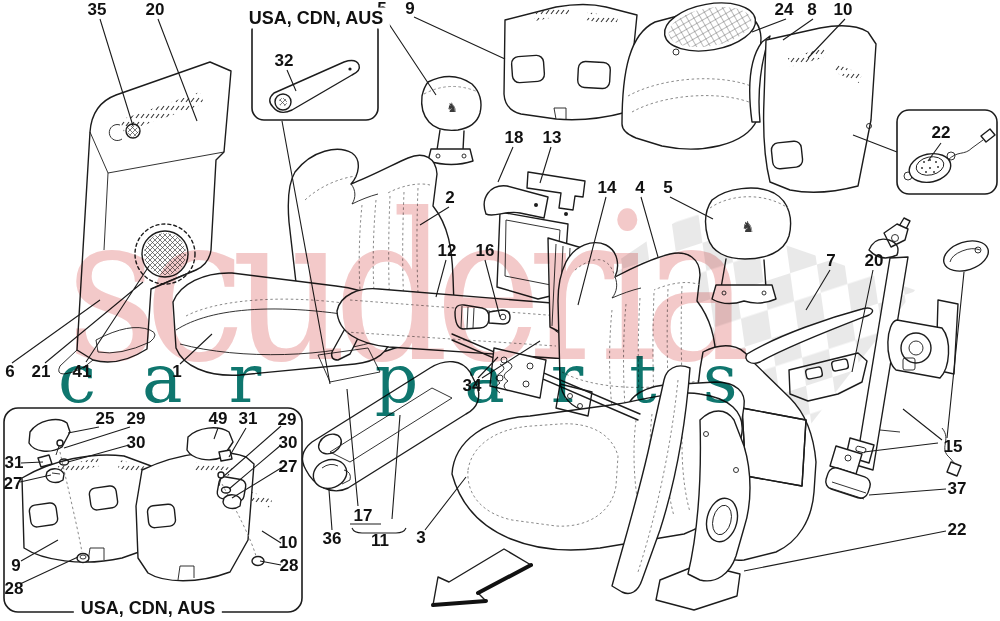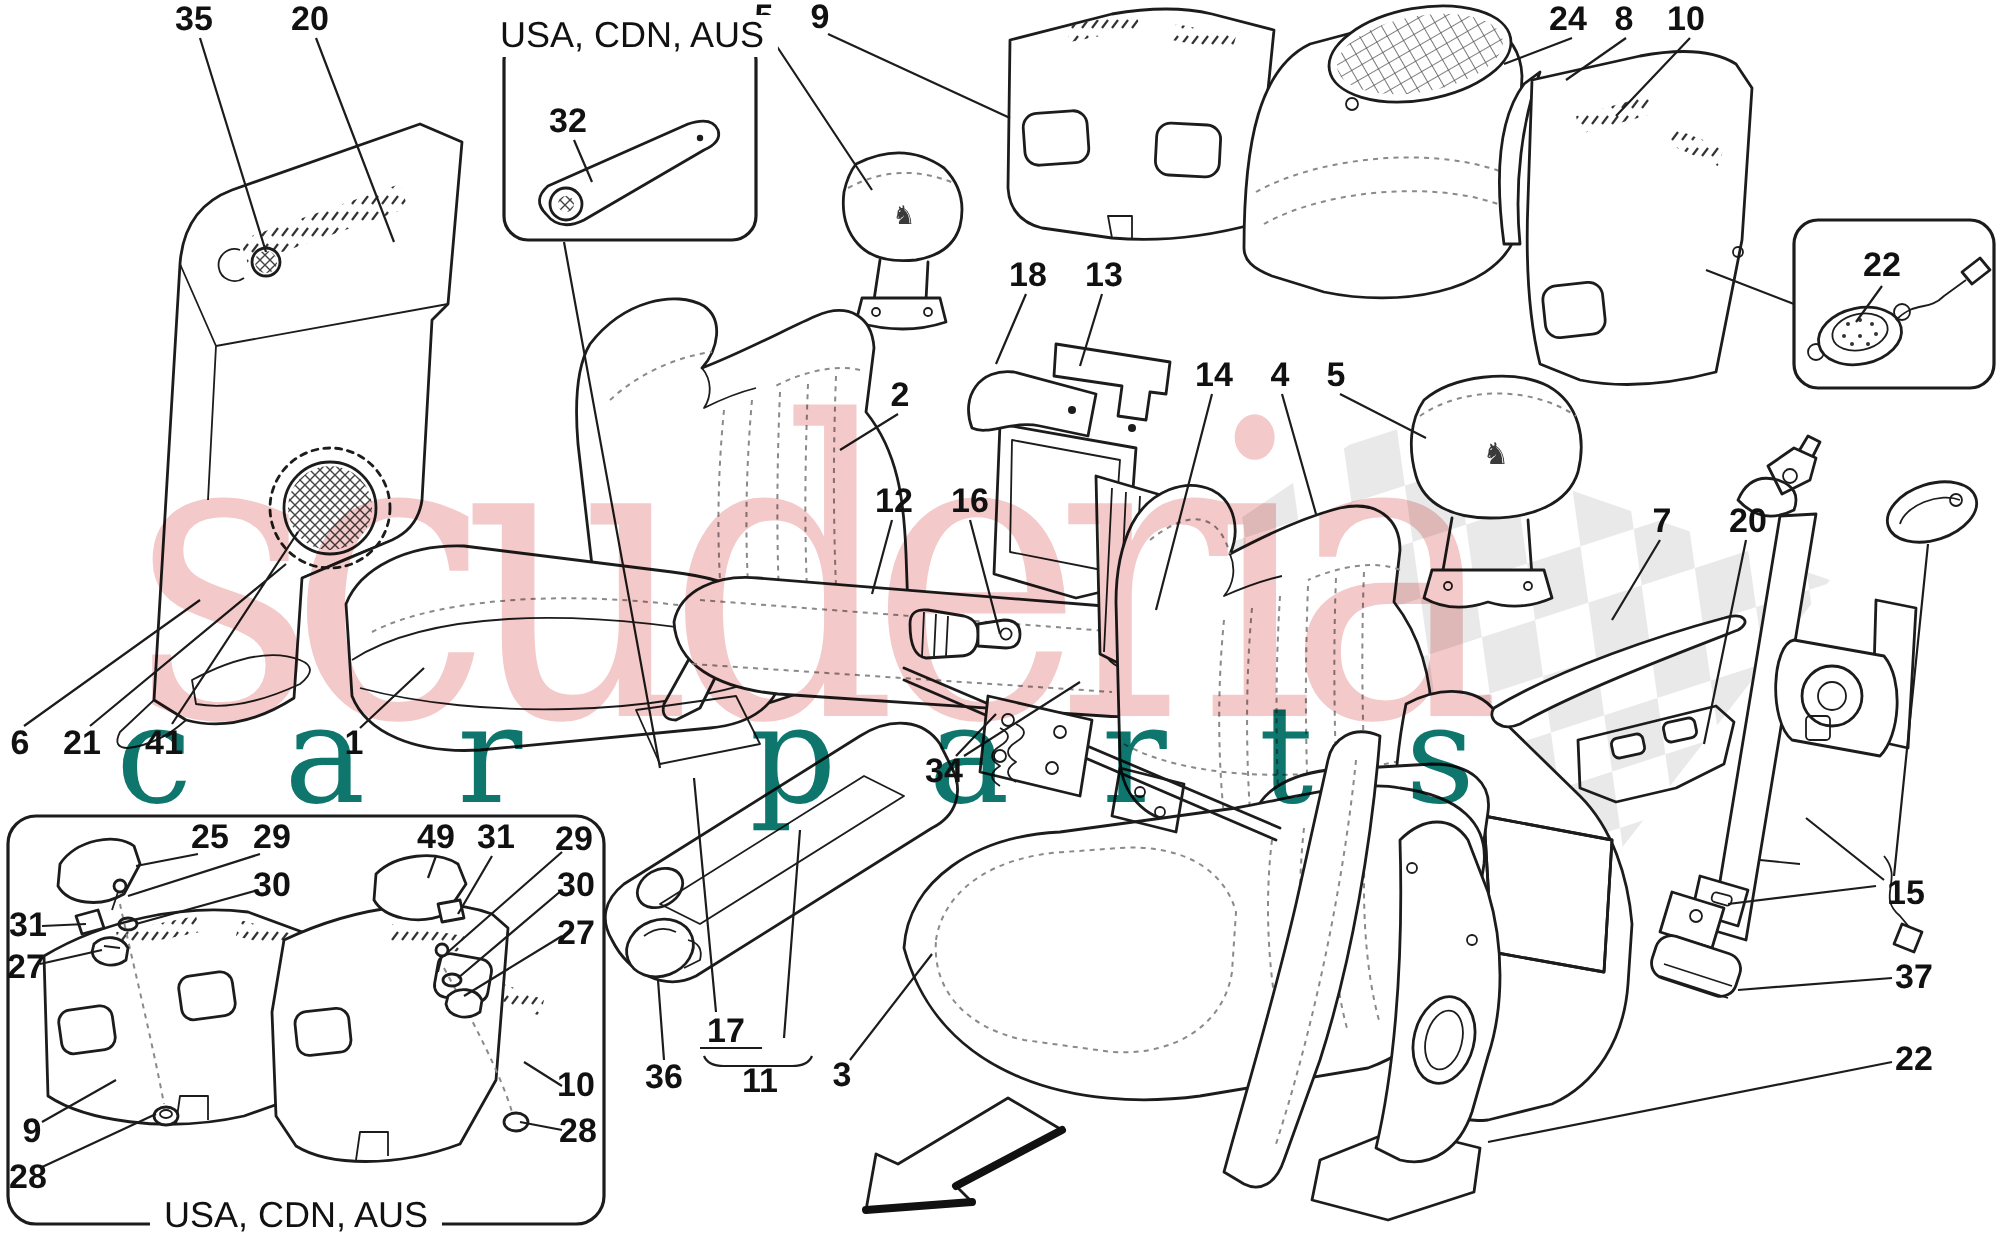--- a/index.html
+++ b/index.html
@@ -14,21 +14,21 @@
   .bx{stroke:#1c1c1c;stroke-width:1.6;fill:none}
   .dk{fill:#1c1c1c;stroke:none}
   .horse{font-family:"DejaVu Sans",sans-serif;fill:#3a3a3a;text-anchor:middle}
   .wm{position:absolute;z-index:2;pointer-events:none;mix-blend-mode:multiply;
       font-family:"DejaVu Serif",serif;line-height:1;white-space:nowrap}
   .wm1{left:66px;top:186px;font-size:205px;letter-spacing:-16px;color:#f3c9c9;
        transform:scaleX(.88);transform-origin:left top}
   .wm2{left:58px;top:345px;font-size:68px;letter-spacing:46px;color:#0f766e}
   .co{position:absolute;z-index:3;transform:translate(-50%,-50%);font-weight:bold;
       font-size:17px;color:#111;white-space:nowrap}
-  .boxlab{position:absolute;z-index:3;transform:translate(-50%,-50%);font-weight:normal;
+  .boxlab{position:absolute;z-index:3;transform:translate(-50%,-50%);font-weight:bold;
       font-size:18px;color:#111;background:#fff;padding:0 7px;white-space:nowrap}
 </style>
 </head>
 <body>
 
 <svg width="1000" height="621" viewBox="0 0 1000 621">
   <defs>
     <pattern id="xh" width="5" height="5" patternUnits="userSpaceOnUse">
       <path d="M0,0L5,5M5,0L0,5" stroke="#444" stroke-width=".7"></path>
     </pattern>

